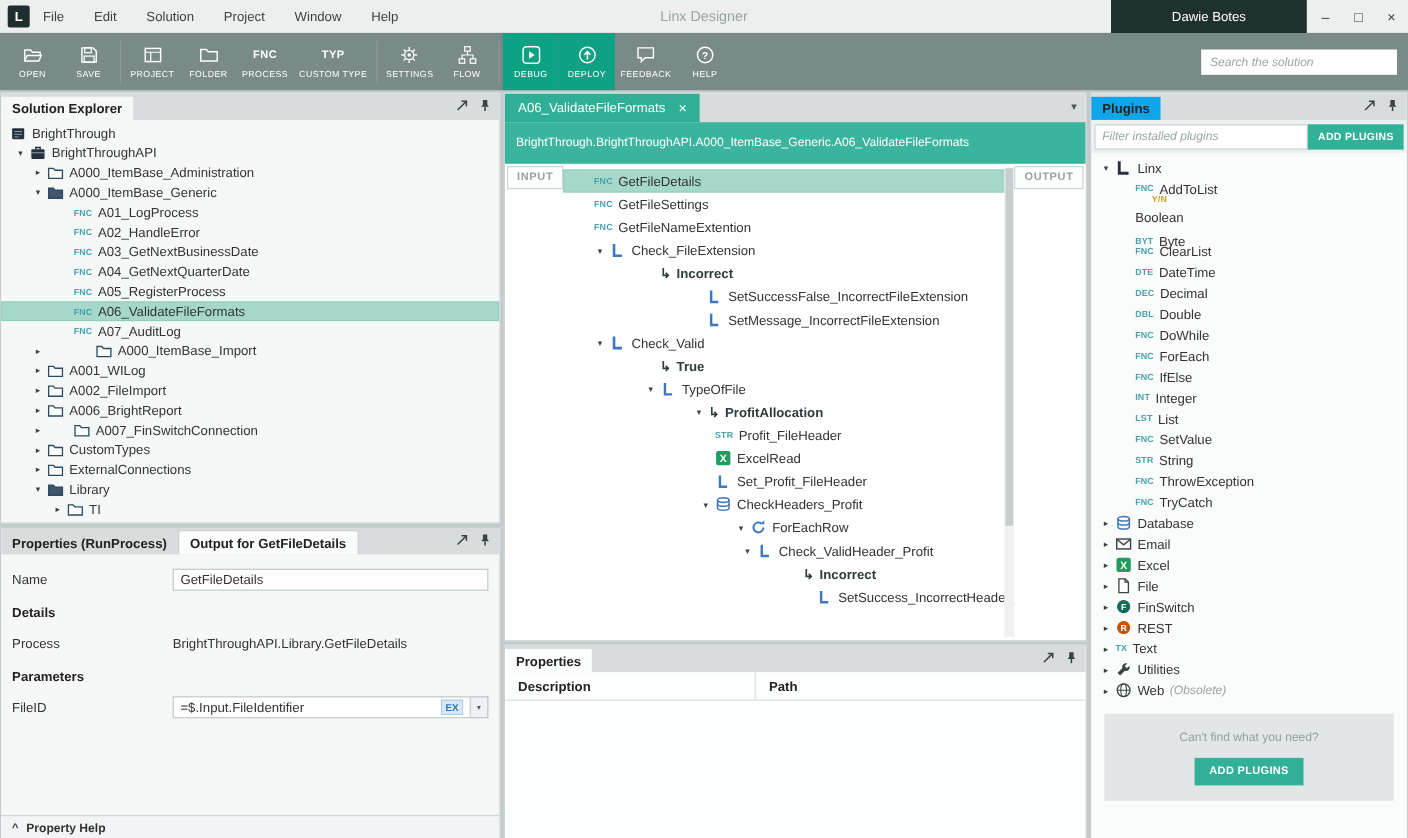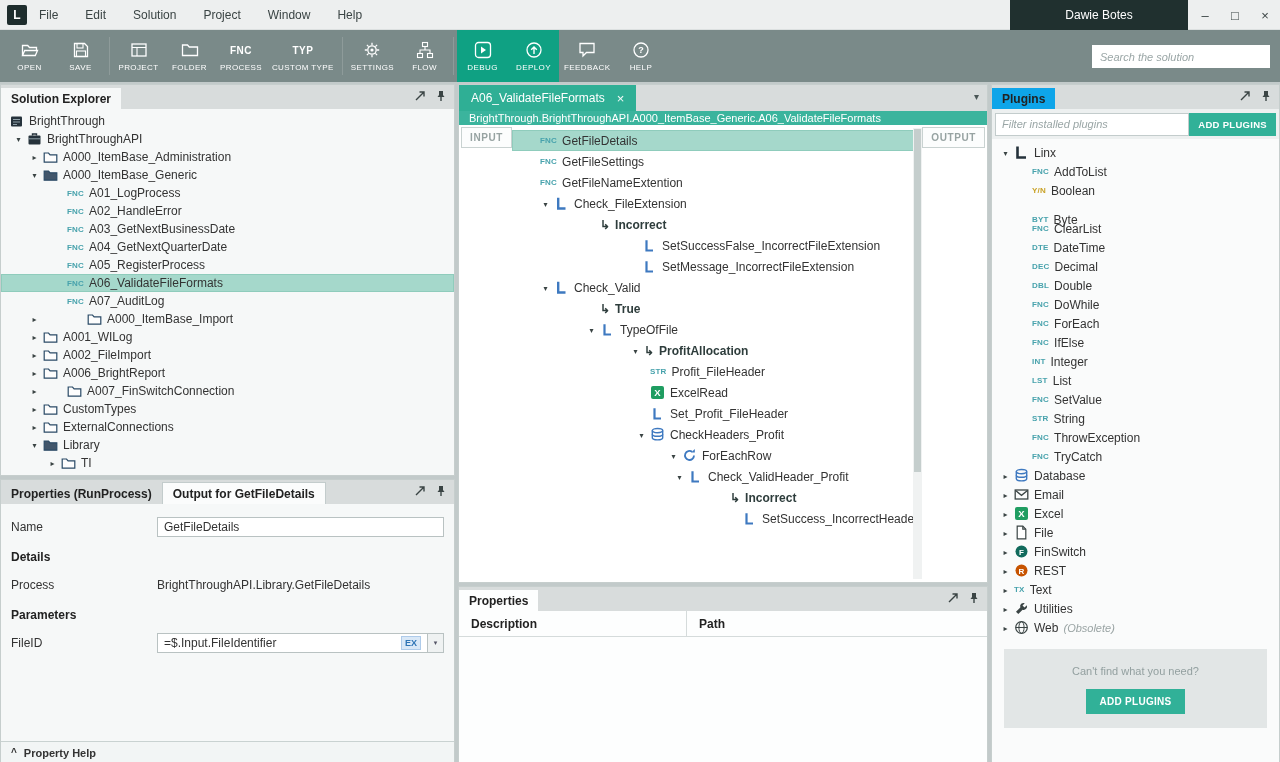--- a/index.html
+++ b/index.html
@@ -53,21 +53,21 @@
   .prefix.yellow{color:#C9A227;}
   .t-ico{display:flex;align-items:center;}
   .suffix{color:#9AA4A4;font-style:italic;font-size:11px;}
   .branch-ico{font-weight:bold;font-size:12px;color:#2E3D3C;}
   .trow.branch .tlabel{font-weight:bold;color:#2E3D3C;}
   
   .doc-tabbar{height:26px;background:#D8DCDC;display:flex;align-items:stretch;position:relative;flex:none;}
   .doc-tab{background:#2FAF95;color:#fff;display:flex;align-items:center;gap:12px;padding:0 12px;font-size:12px;border:none;}
   .doc-close{font-size:13px;opacity:.95;}
   .tablist{position:absolute;right:8px;top:6px;color:#4A5656;font-size:10px;background:none;border:none;}
-  .breadcrumb{height:14px;background:#3BB49D;color:#fff;font-size:11px;display:flex;align-items:center;padding:0 10px;flex:none;white-space:nowrap;overflow:hidden;}
+  .breadcrumb{height:38px;background:#3BB49D;color:#fff;font-size:11px;display:flex;align-items:center;padding:0 10px;flex:none;white-space:nowrap;overflow:hidden;}
   .editor-body{flex:1;display:flex;flex-direction:row;background:#fff;padding:2px;min-height:0;}
   .io-band{height:21px;border:1px solid #C9D2D1;background:#FCFDFD;color:#97A3A2;font-size:10px;font-weight:bold;letter-spacing:.6px;display:flex;align-items:center;padding:0 8px;flex:none;}
   .proc-wrap{flex:1;position:relative;overflow:hidden;margin:1px 0;}
   #process-tree{padding-top:2px;}
   #process-tree .trow{height:21px;}
   .vscroll{position:absolute;right:0;top:0;bottom:0;width:9px;background:#F0F2F2;}
   .vthumb{position:absolute;top:1px;left:1px;right:1px;height:76%;background:#C5CECD;}
   
   .props-body{flex:1;padding:12px 4px 0 6px;overflow:hidden;}
   .prow{display:flex;align-items:center;margin-bottom:7px;min-height:22px;}
@@ -106,20 +106,21 @@
 <div class="titlebar">
   <div class="app-icon">L</div>
   <div class="menus" id="menu-items">
       <span>File</span>
       <span>Edit</span>
       <span>Solution</span>
       <span>Project</span>
       <span>Window</span>
       <span>Help</span>
     </div>
+  <div class="tb-title">Linx Designer</div>
   <div class="user-box">Dawie Botes</div>
   <div class="winbtns">
     <button class="winbtn">–</button>
     <button class="winbtn">□</button>
     <button class="winbtn">×</button>
   </div>
 </div>
 
 <div class="toolbar">
   <div id="toolbar-items" style="display:flex;align-items:stretch;">
@@ -751,21 +752,21 @@
               <span class="tlabel">Linx</span>
             </span>
           </div>
           <div class="trow">
             <span class="tct" style="margin-left: 40px;">
               <span class="prefix">FNC</span>
               <span class="tlabel">AddToList</span>
             </span>
           </div>
           <div class="trow">
-            <span class="tct" style="margin-left: 40px;">
+            <span class="tct" style="margin-left: 40px; flex-direction: column;">
               <span class="prefix yellow">Y/N</span>
               <span class="tlabel">Boolean</span>
             </span>
           </div>
           <div class="trow">
             <span class="tct" style="margin-left: 40px; margin-top: 20px;">
               <span class="prefix">BYT</span>
               <span class="tlabel">Byte</span>
             </span>
           </div>

